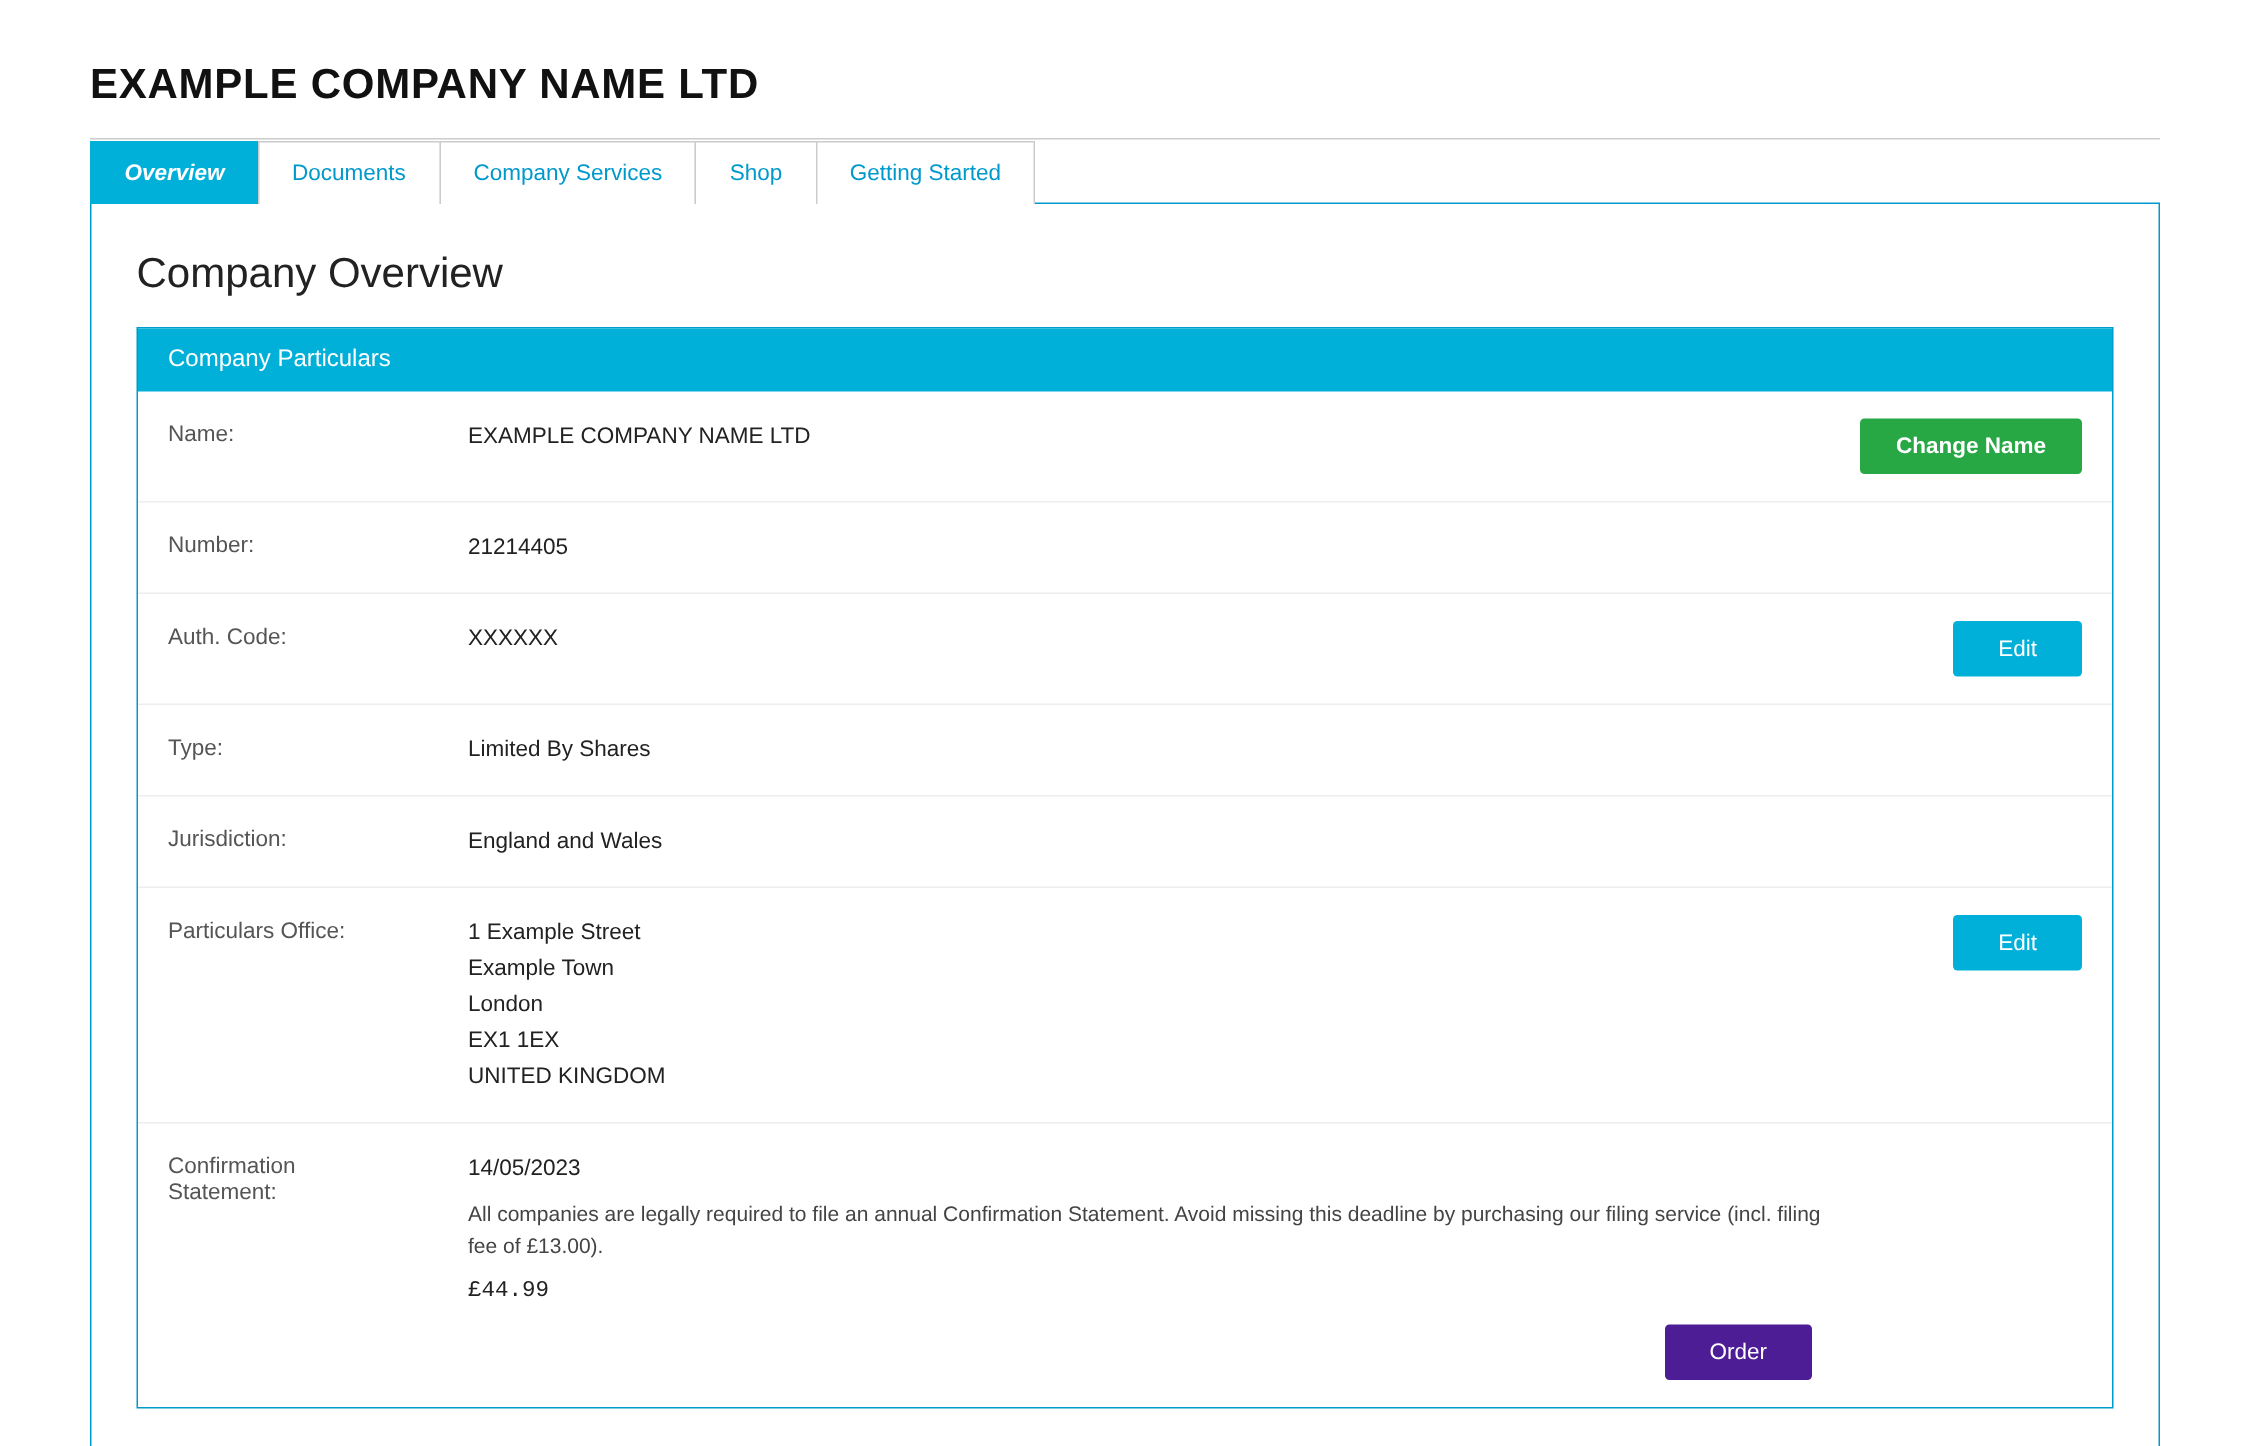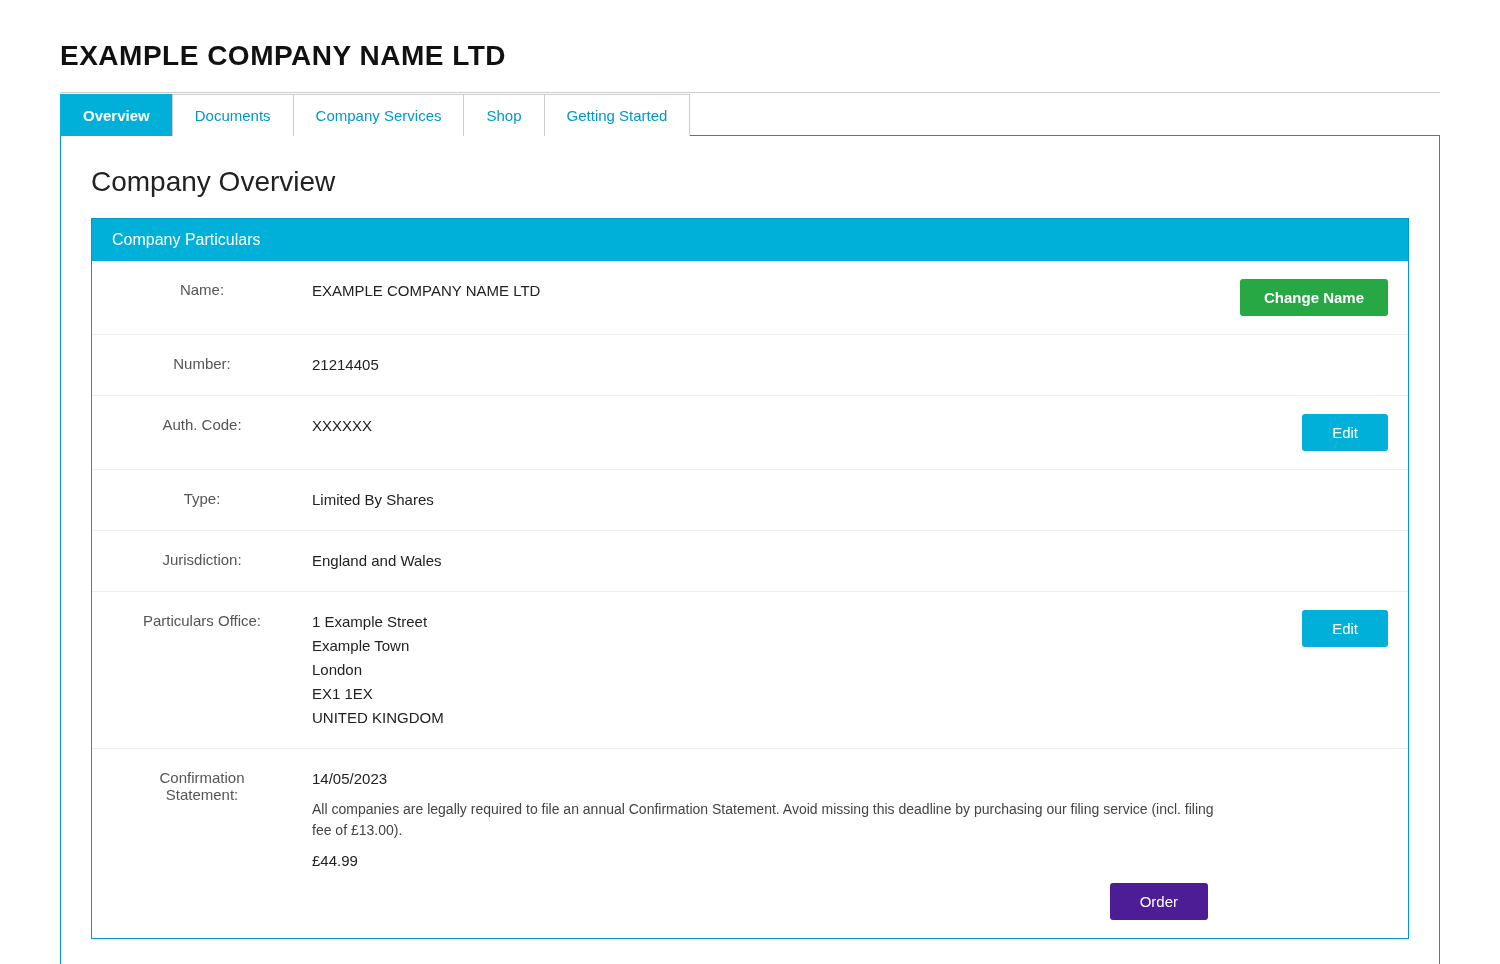--- a/index.html
+++ b/index.html
@@ -53,20 +53,21 @@
       margin-right: -1px;
       position: relative;
       top: 1px;
     }
 
     .tab.active {
       background: #00b0d8;
       color: #fff;
       border-color: #00b0d8;
       font-weight: 600;
+      font-style: italic;
     }
 
     
     .content-area {
       border: 1px solid #0099cc;
       padding: 30px 30px 30px 30px;
       margin-top: 0;
     }
 
     .section-title {
@@ -99,21 +100,21 @@
       border-bottom: 1px solid #eee;
     }
 
     .field-row:last-child {
       border-bottom: none;
     }
 
     .field-label {
       width: 200px;
       min-width: 200px;
-      text-align: center;
+      text-align: left;
       padding-right: 20px;
       font-size: 15px;
       color: #555;
       padding-top: 2px;
       font-weight: 400;
     }
 
     .field-value {
       flex: 1;
       font-size: 15px;
@@ -171,20 +172,21 @@
       font-size: 14px;
       color: #444;
       margin-bottom: 8px;
       line-height: 1.5;
     }
 
     .confirmation-price {
       font-size: 15px;
       color: #222;
       margin-bottom: 10px;
+      font-family: Liberation Mono, monospace;
     }
   </style>
 </head>
 <body>
 
 <div class="page-container">
 
   <h1 class="company-title">EXAMPLE COMPANY NAME LTD</h1>
 
   <hr class="divider">

